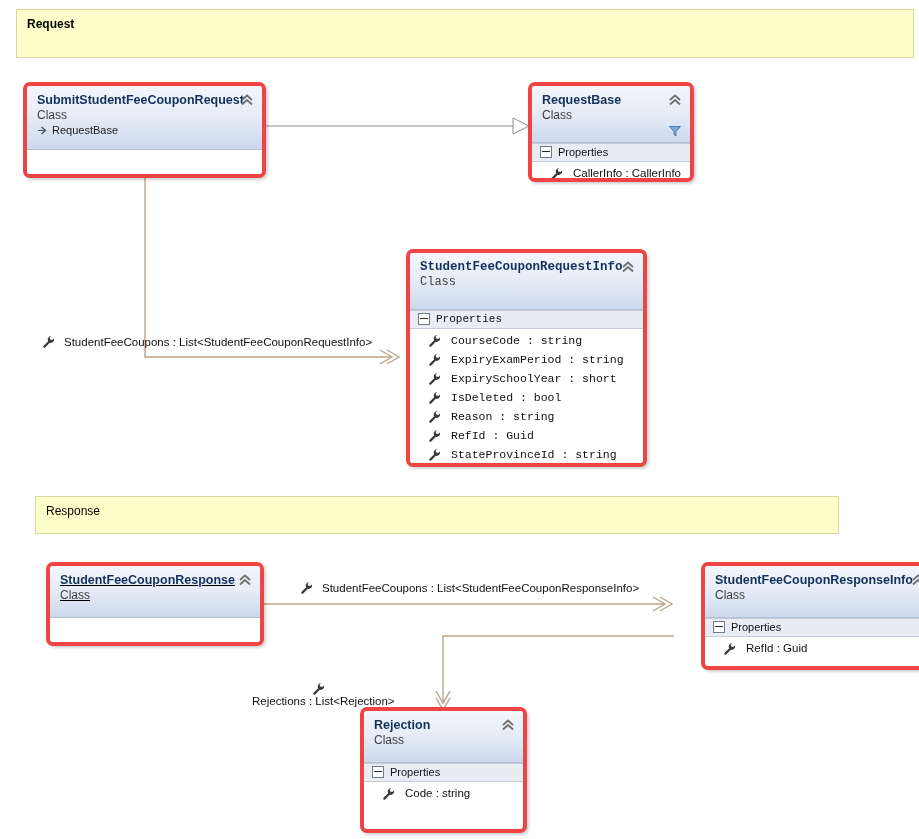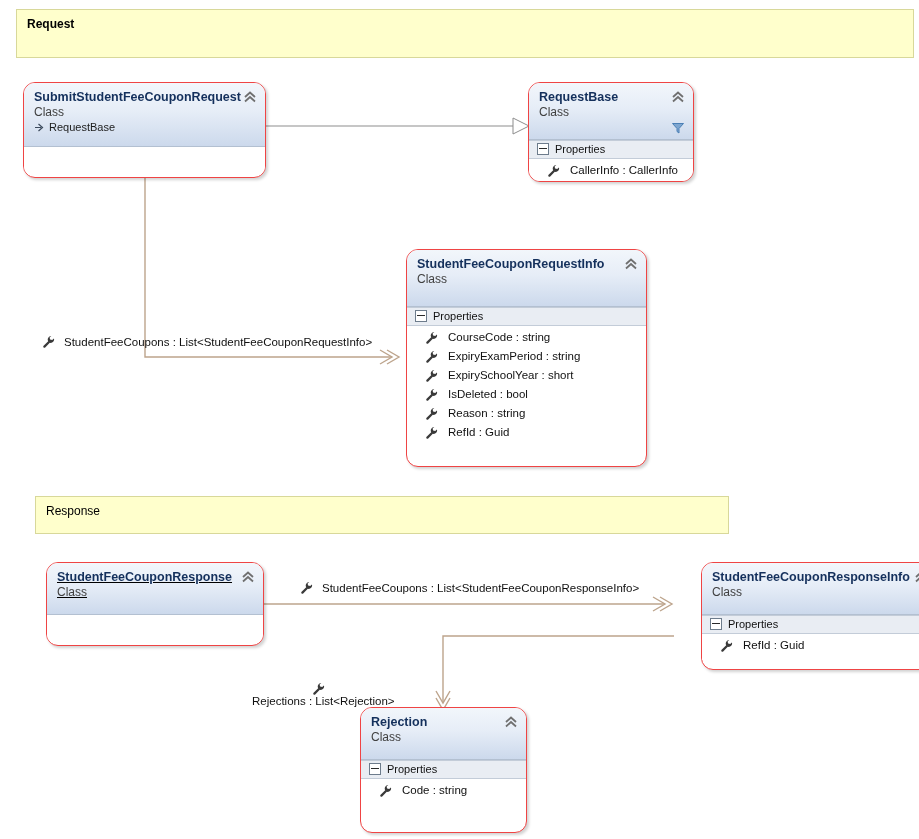--- a/index.html
+++ b/index.html
@@ -33,22 +33,22 @@
     font-size: 12px;
     color: #000000;
     white-space: nowrap;
   }
   .comment-text.bold { font-weight: bold; }
 
   
   .uml-class {
     position: absolute;
     box-sizing: border-box;
-    border: 1px solid #ef4444;
-    border-radius: 12px;
+    border: 4px solid #ef4444;
+    border-radius: 7px;
     background: #ffffff;
     box-shadow: 2px 2px 3px rgba(0,0,0,0.18);
     overflow: hidden;
   }
   .uml-header {
     position: relative;
     background: linear-gradient(to bottom, #f2f6fb 0%, #e6edf7 45%, #ccd9ec 100%);
     border-bottom: 1px solid #b3c0d1;
     padding: 7px 10px 6px 10px;
     box-sizing: border-box;
@@ -191,21 +191,21 @@
       <path d="M674,636 L443,636 L443,703" fill="none" stroke="#bda48c" stroke-width="1.4"></path>
       <path d="M436,691 L443,703 L450,691" fill="none" stroke="#bda48c" stroke-width="1.4"></path>
       <path d="M436,698 L443,710 L450,698" fill="none" stroke="#bda48c" stroke-width="1.4"></path>
     </g>
   </svg>
 
   <div class="comment-box" style="left:16px; top:9px; width:898px; height:49px;">
     <div class="comment-text bold">Request</div>
   </div>
 
-  <div class="comment-box" style="left:35px; top:496px; width:694px; height:38px;">
+  <div class="comment-box" style="left:35px; top:496px; width:804px; height:38px;">
     <div class="comment-text">Response</div>
   </div>
 
   <div class="uml-class" style="left:23px; top:82px; width:243px; height:96px;">
     <div class="uml-header" style="height:64px;">
       <div class="uml-name">SubmitStudentFeeCouponRequest</div>
       <div class="uml-stereotype">Class</div>
       <div class="uml-base">
         <svg width="11" height="11" viewBox="0 0 11 11">
           <path d="M1,5.5 L7,5.5 M4.5,2 L8.5,5.5 L4.5,9" fill="none" stroke="#3b4a5c" stroke-width="1.2"></path>
@@ -239,21 +239,21 @@
     <div class="member-list">
       <div class="member">
         <svg class="wrench" width="13" height="13" viewBox="0 0 13 13">
           <path d="M9.3,1.1 a3.4,3.4 0 0 0 -3.1,5.1 L1.6,10.8 a1.1,1.1 0 0 0 1.6,1.6 l4.6,-4.6 a3.4,3.4 0 0 0 4.1,-4.4 L10.2,5.1 L8.1,4.6 L7.6,2.5 Z" fill="#3a3a3a"></path>
         </svg>
         <span>CallerInfo : CallerInfo</span>
       </div>
     </div>
   </div>
 
-  <div class="uml-class" style="left:406px; top:249px; width:241px; height:218px;">
+  <div class="uml-class" style="left:406px; top:249px; width:241px; height:218px;font-family:Liberation Mono, monospace;">
     <div class="uml-header" style="height:57px;">
       <div class="uml-name">StudentFeeCouponRequestInfo</div>
       <div class="uml-stereotype">Class</div>
       <svg class="chevron-collapse" viewBox="0 0 16 14">
         <path d="M3,7 L8,2.5 L13,7" fill="none" stroke="#707070" stroke-width="1.8"></path>
         <path d="M3,11.5 L8,7 L13,11.5" fill="none" stroke="#707070" stroke-width="1.8"></path>
       </svg>
     </div>
     <div class="compartment-head">
       <span class="expander"></span>
@@ -288,20 +288,26 @@
         <svg class="wrench" width="13" height="13" viewBox="0 0 13 13">
           <path d="M9.3,1.1 a3.4,3.4 0 0 0 -3.1,5.1 L1.6,10.8 a1.1,1.1 0 0 0 1.6,1.6 l4.6,-4.6 a3.4,3.4 0 0 0 4.1,-4.4 L10.2,5.1 L8.1,4.6 L7.6,2.5 Z" fill="#3a3a3a"></path>
         </svg>
         <span>Reason : string</span>
       </div>
       <div class="member">
         <svg class="wrench" width="13" height="13" viewBox="0 0 13 13">
           <path d="M9.3,1.1 a3.4,3.4 0 0 0 -3.1,5.1 L1.6,10.8 a1.1,1.1 0 0 0 1.6,1.6 l4.6,-4.6 a3.4,3.4 0 0 0 4.1,-4.4 L10.2,5.1 L8.1,4.6 L7.6,2.5 Z" fill="#3a3a3a"></path>
         </svg>
         <span>RefId : Guid</span>
+      </div>
+      <div class="member">
+        <svg class="wrench" width="13" height="13" viewBox="0 0 13 13">
+          <path d="M9.3,1.1 a3.4,3.4 0 0 0 -3.1,5.1 L1.6,10.8 a1.1,1.1 0 0 0 1.6,1.6 l4.6,-4.6 a3.4,3.4 0 0 0 4.1,-4.4 L10.2,5.1 L8.1,4.6 L7.6,2.5 Z" fill="#3a3a3a"></path>
+        </svg>
+        <span>StateProvinceId : string</span>
       </div>
     </div>
   </div>
 
   <div class="uml-class" style="left:46px; top:562px; width:218px; height:84px;">
     <div class="uml-header" style="height:52px;text-decoration:underline;">
       <div class="uml-name">StudentFeeCouponResponse</div>
       <div class="uml-stereotype">Class</div>
       <svg class="chevron-collapse" viewBox="0 0 16 14">
         <path d="M3,7 L8,2.5 L13,7" fill="none" stroke="#707070" stroke-width="1.8"></path>

